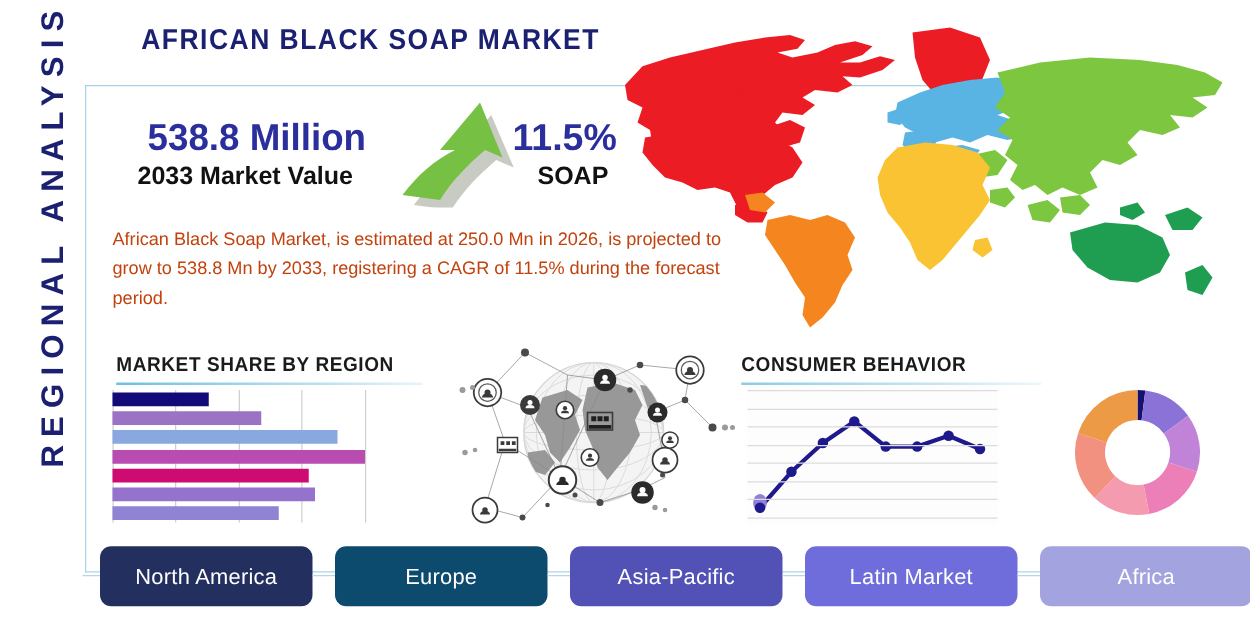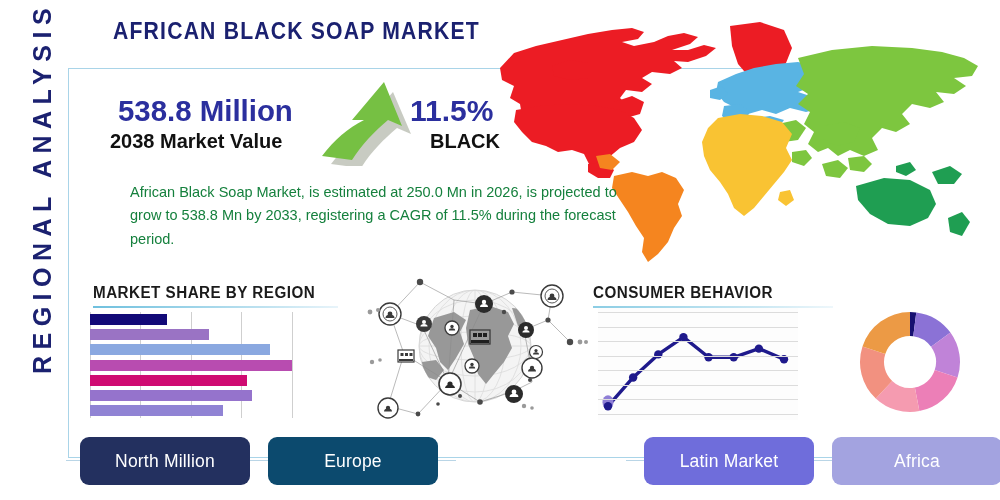--- a/index.html
+++ b/index.html
@@ -67,21 +67,21 @@
     position:absolute; left:320px; top:36px;
     font-size:20px; font-weight:700; color:#111;
   }
 
   .arrow-box { position:absolute; left:212px; top:-12px; width:96px; height:84px; }
 
   
   .desc {
     position:absolute; left:90px; top:181px;
     width:490px;
-    font-size:14.5px; line-height:1.62; color:#15803d;margin-left:40px;
+    font-size:14.5px; line-height:1.62; color:#c2410c;
   }
 
   
   .sec-head { position:absolute; font-size:16px; font-weight:700; letter-spacing:0.5px; color:#1b1b1b; }
   .sec-rule { position:absolute; height:2px; }
   #mkt-head { left:93px; top:284px; transform:scaleX(0.95); transform-origin:left center;}
   #mkt-rule { left:93px; top:306px; width:245px;
               background:linear-gradient(90deg,#6fc0de 0%,#bfe2f0 70%,#e8f4fa 100%); }
   #cons-head { left:593px; top:284px; transform:scaleX(0.95); transform-origin:left center;}
   #cons-rule { left:593px; top:306px; width:240px;
@@ -189,33 +189,33 @@
           L396,218 L378,208 L366,194 Z"></path>
         <path fill="#1f9e52" d="M440,166 L458,160 L470,168 L462,178 L446,178 Z"></path>
         <path fill="#1f9e52" d="M456,212 L470,206 L478,216 L470,230 L458,226 Z"></path>
         <path fill="#1f9e52" d="M404,160 L418,156 L424,164 L414,170 L404,166 Z"></path>
       </g>
     </svg>
   </div>
 
   <div class="kpi-wrap">
     <div class="kpi-value">538.8 Million</div>
-    <div class="kpi-label">2038 Market Value</div>
+    <div class="kpi-label">2033 Market Value</div>
 
     <div class="arrow-box">
       <svg viewBox="0 0 96 84" width="96" height="84">
         <g transform="translate(5,6)">
           <path fill="#9aa08f" opacity="0.55" d="M4,76 C16,60 30,48 46,40 L34,40 L66,4 L84,46 L70,40 C56,52 44,64 34,80 Z"></path>
         </g>
         <path fill="#76c043" d="M0,74 C12,58 26,46 42,38 L30,38 L62,0 L80,44 L66,38 C52,50 40,62 30,78 Z"></path>
       </svg>
     </div>
 
     <div class="cagr-value">11.5%</div>
-    <div class="cagr-label">BLACK</div>
+    <div class="cagr-label">SOAP</div>
   </div>
 
   <div class="desc">African Black Soap Market, is estimated at 250.0 Mn in 2026, is projected to grow to 538.8 Mn by 2033, registering a CAGR of 11.5% during the forecast period.</div>
 
   <div class="sec-head" id="mkt-head">MARKET SHARE BY REGION</div>
   <div class="sec-rule" id="mkt-rule"></div>
 
   <div class="sec-head" id="cons-head">CONSUMER BEHAVIOR</div>
   <div class="sec-rule" id="cons-rule"></div>
 
@@ -412,24 +412,25 @@
         <path d="M58.266661678215215,2.3942649342761086 A50,50 0 0 1 92.45084971874738,22.61073738537635 L73.03444185374863,36.7175834403957 A26,26 0 0 0 55.25866407267191,26.205017765823577 Z" fill="#8b72d6"></path>
         <path d="M92.45084971874738,22.61073738537635 A50,50 0 0 1 99.55282581475768,67.45084971874738 L76.727469423674,60.03444185374863 A26,26 0 0 0 73.03444185374863,36.7175834403957 Z" fill="#c083d8"></path>
         <path d="M99.55282581475768,67.45084971874738 A50,50 0 0 1 61.36906572928623,101.11436253643444 L56.87191417922884,77.53946851894591 A26,26 0 0 0 76.727469423674,60.03444185374863 Z" fill="#ec7fb7"></path>
         <path d="M61.36906572928623,101.11436253643444 A50,50 0 0 1 17.77264470356556,88.44843137107057 L34.201775245854094,70.9531843129567 A26,26 0 0 0 56.87191417922884,77.53946851894591 Z" fill="#f59bb0"></path>
         <path d="M17.77264470356556,88.44843137107057 A50,50 0 0 1 4.447174185242325,36.549150281252615 L27.27253057632601,43.96555814625136 A26,26 0 0 0 34.201775245854094,70.9531843129567 Z" fill="#f29180"></path>
         <path d="M4.447174185242325,36.549150281252615 A50,50 0 0 1 51.99999999999999,2 L51.99999999999999,26 A26,26 0 0 0 27.27253057632601,43.96555814625136 Z" fill="#ec9a45"></path>
       </svg>
   </div>
 
   <div class="pill-row" id="pill-row">
-      <div class="pill" style="left: 0px; width: 170px; background: rgb(35, 48, 95);">North Million</div>
+      <div class="pill" style="left: 0px; width: 170px; background: rgb(35, 48, 95);">North America</div>
       <div class="pill-connector" style="left: 170px; width: 18px;"></div>
       <div class="pill" style="left: 188px; width: 170px; background: #0c4a6e;">Europe</div>
       <div class="pill-connector" style="left: 358px; width: 18px;"></div>
+      <div class="pill" style="left: 376px; width: 170px; background: rgb(82, 81, 181);">Asia-Pacific</div>
       <div class="pill-connector" style="left: 546px; width: 18px;"></div>
       <div class="pill" style="left: 564px; width: 170px; background: rgb(111, 109, 219);">Latin Market</div>
       <div class="pill-connector" style="left: 734px; width: 18px;"></div>
       <div class="pill" style="left: 752px; width: 170px; background: rgb(163, 163, 224);">Africa</div>
       <div class="pill-connector" style="left: -14px; width: 14px;"></div>
     </div>
 
 </div>
 
 </body></html>

